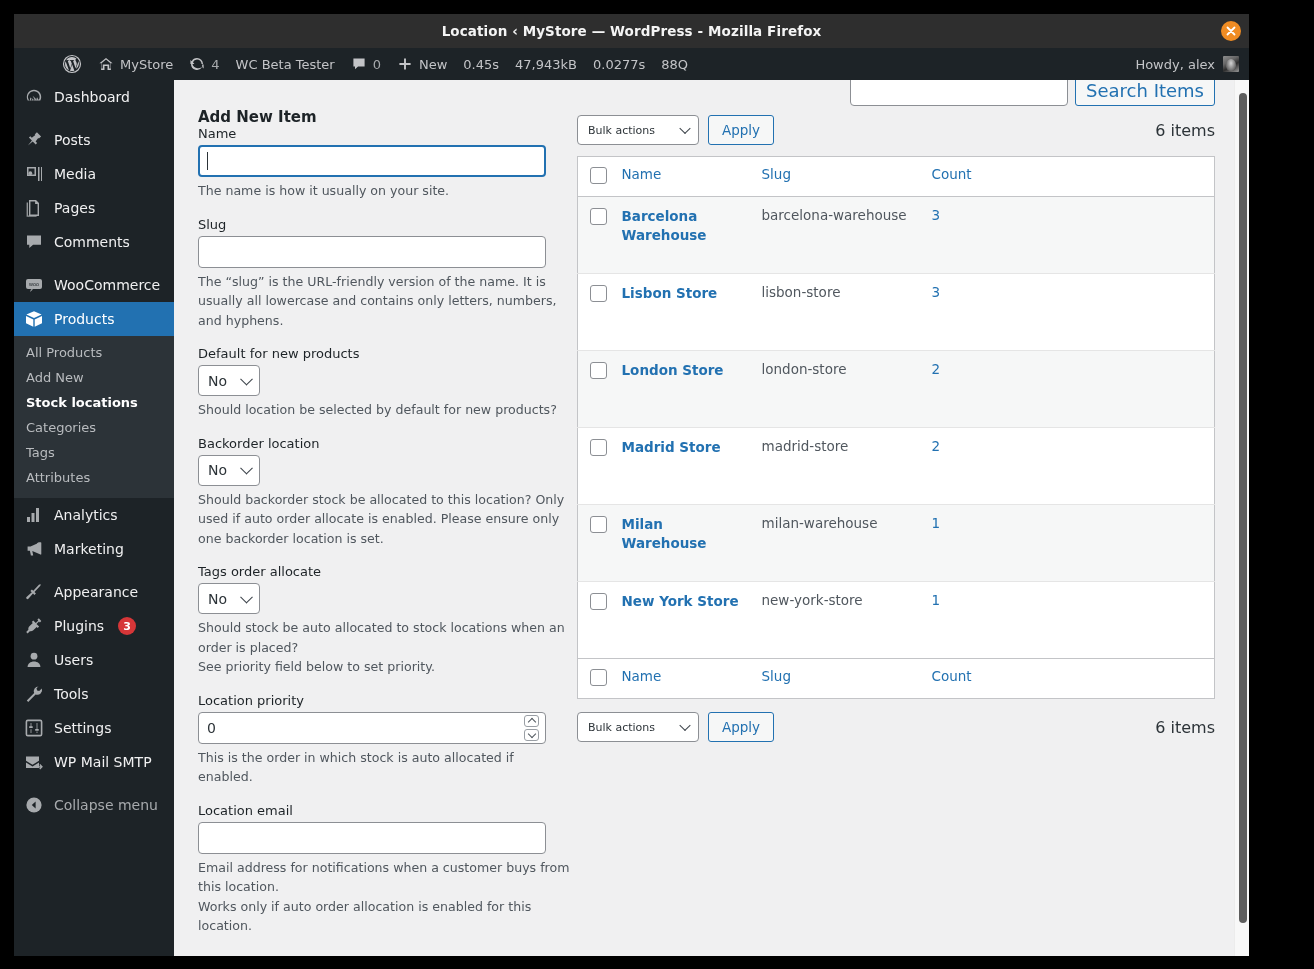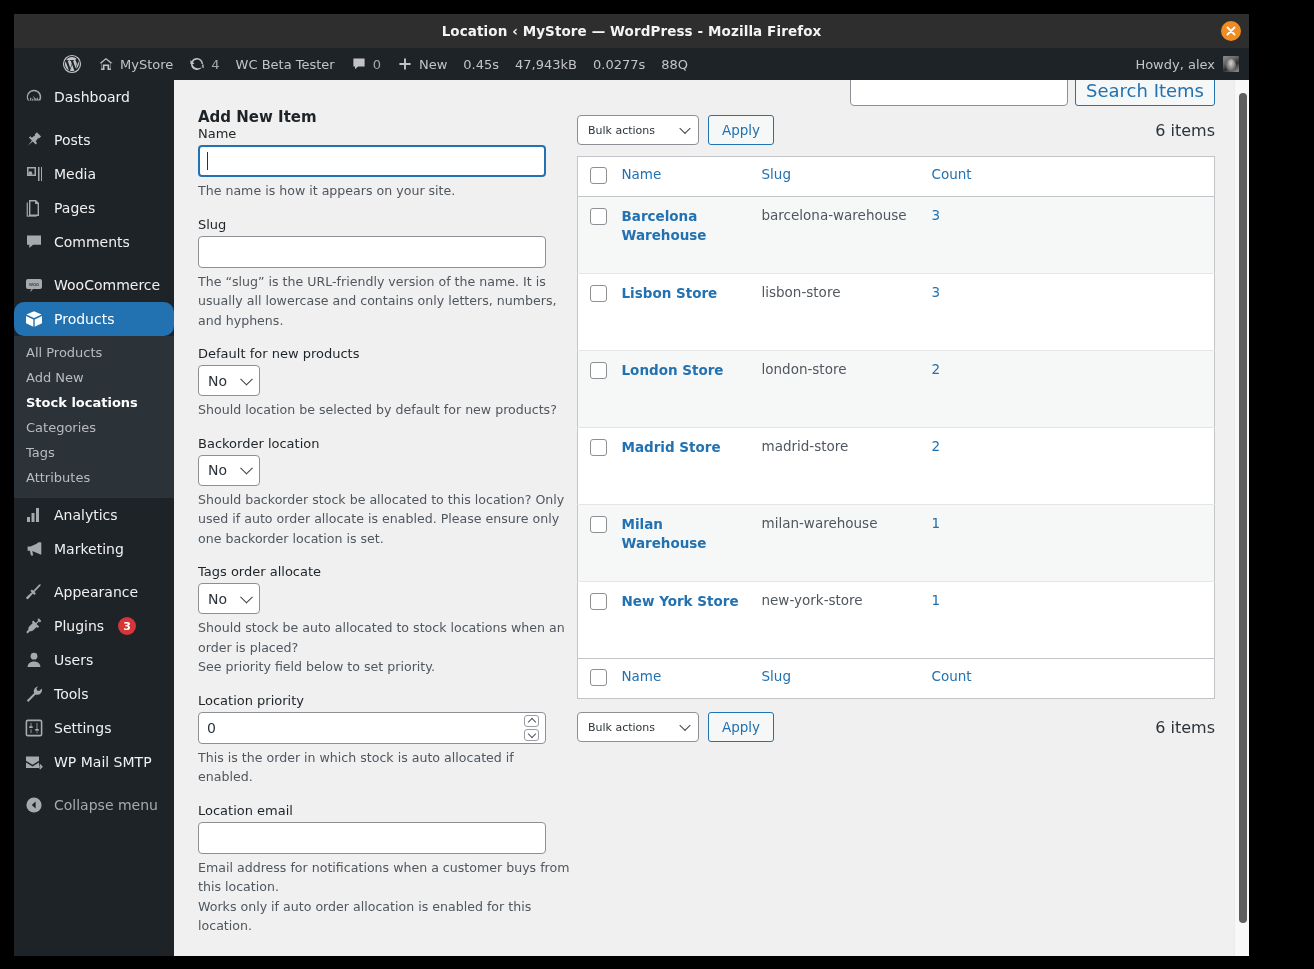--- a/index.html
+++ b/index.html
@@ -68,21 +68,21 @@
   #sidebar {
     width: 160px; background: #1d2327; color: #f0f0f1;
     flex: 0 0 160px; font-size: 14px; padding-top: 0; overflow: hidden;
   }
   .menu-item {
     display: flex; align-items: center; gap: 10px;
     height: 34px; padding: 0 0 0 10px; color: #f0f0f1; cursor: pointer;
     position: relative;
   }
   .menu-item .mi-ic { width: 20px; height: 20px; flex: 0 0 20px; display:block; fill: #a7aaad; }
-  .menu-item.current { background: #2271b1; color: #fff; border-radius: 10px; }
+  .menu-item.current { background: #2271b1; color: #fff; }
   .menu-item.current .mi-ic { fill: #fff; }
   .menu-item.current::after {
     content: ""; position: absolute; right: -8px; top: 50%; transform: translateY(-50%);
     border: 8px solid transparent; border-left-color: #2271b1;
   }
   .menu-sep { height: 9px; }
   .submenu { background: #2c3338; padding: 4px 0 8px 0; }
   .submenu-item {
     display: block; padding: 5px 0 5px 12px; font-size: 13px;
     color: #b9bcbf; cursor: pointer;
@@ -448,21 +448,21 @@
 
         <section id="form-col">
           <h2>Add New Item</h2>
 
           <div class="f-row">
             <label class="f-label">Name</label>
             <div style="position:relative; width:348px;">
               <input class="f-input focus" type="text" placeholder="" style="">
               <span class="caret"></span>
             </div>
-            <div class="f-desc">The name is how it appears on your site.</div>
+            <div class="f-desc">The name is how it usually on your site.</div>
           </div>
 
           <div class="f-row">
             <label class="f-label">Slug</label>
             <input class="f-input" type="text" placeholder="" style="">
             <div class="f-desc">The “slug” is the URL-friendly version of the name. It is usually all lowercase and contains only letters, numbers, and hyphens.</div>
           </div>
 
           <div class="f-row">
             <label class="f-label">Default for new products</label>

